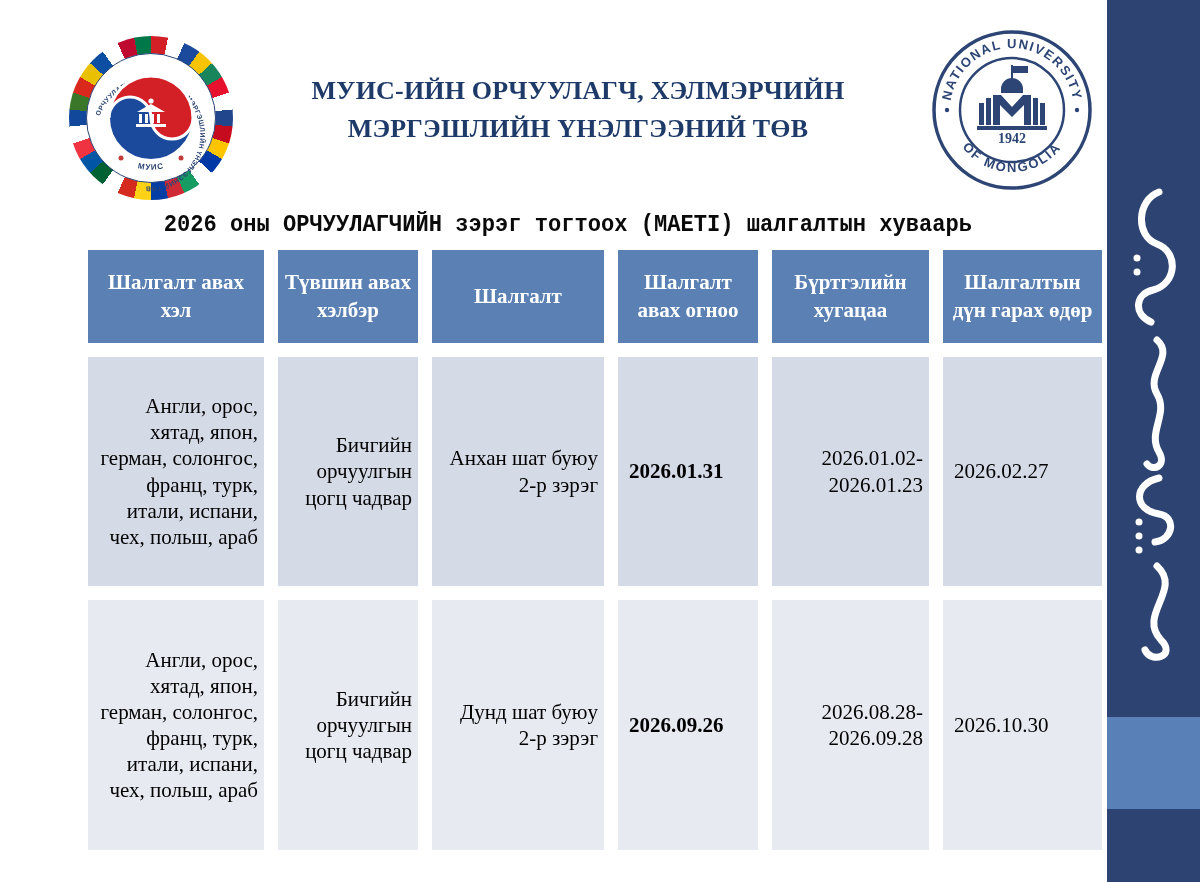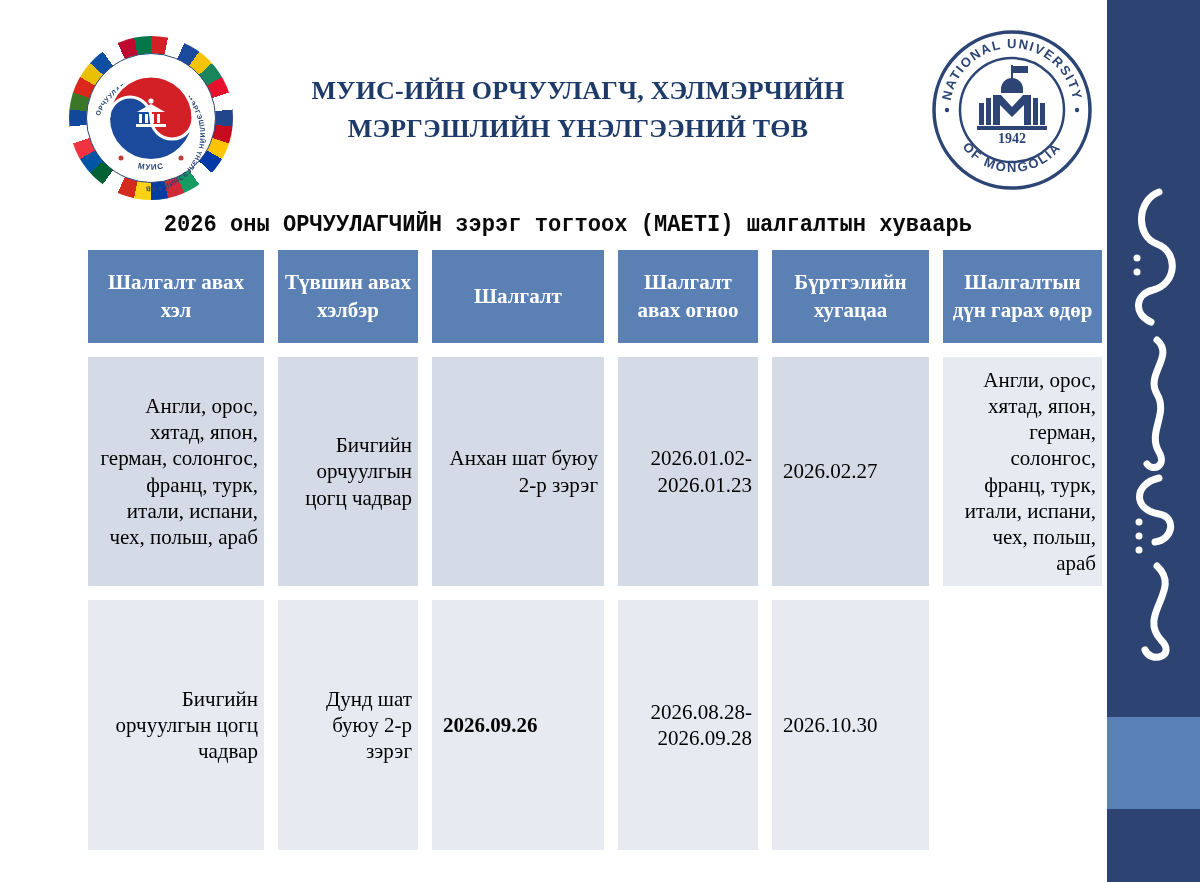--- a/index.html
+++ b/index.html
@@ -184,20 +184,21 @@
     <div class="th">Шалгалт авах хэл</div>
     <div class="th">Түвшин авах хэлбэр</div>
     <div class="th">Шалгалт</div>
     <div class="th">Шалгалт авах огноо</div>
     <div class="th">Бүртгэлийн хугацаа</div>
     <div class="th">Шалгалтын дүн гарах өдөр</div>
 
     <div class="td row-a">Англи, орос, хятад, япон, герман, солонгос, франц, турк, итали, испани, чех, польш, араб</div>
     <div class="td row-a">Бичгийн орчуулгын цогц чадвар</div>
     <div class="td row-a">Анхан шат буюу 2-р зэрэг</div>
+    <div class="td row-a bold-date">2026.01.31</div>
     <div class="td row-a">2026.01.02-2026.01.23</div>
     <div class="td row-a">2026.02.27</div>
 
     <div class="td row-b">Англи, орос, хятад, япон, герман, солонгос, франц, турк, итали, испани, чех, польш, араб</div>
     <div class="td row-b">Бичгийн орчуулгын цогц чадвар</div>
     <div class="td row-b">Дунд шат буюу 2-р зэрэг</div>
     <div class="td row-b bold-date">2026.09.26</div>
     <div class="td row-b">2026.08.28-2026.09.28</div>
     <div class="td row-b">2026.10.30</div>
   </div>

